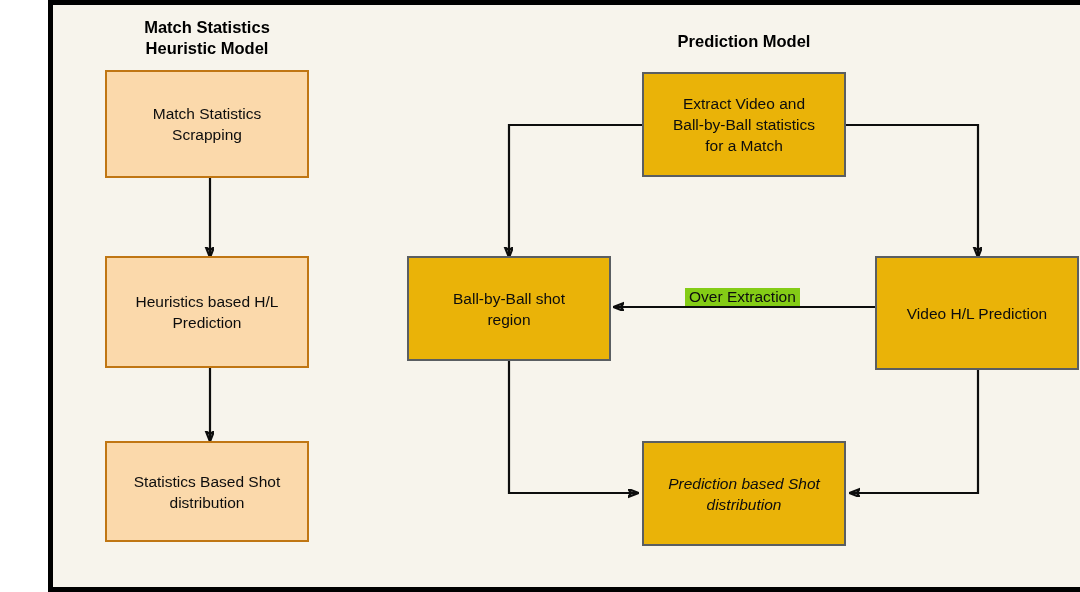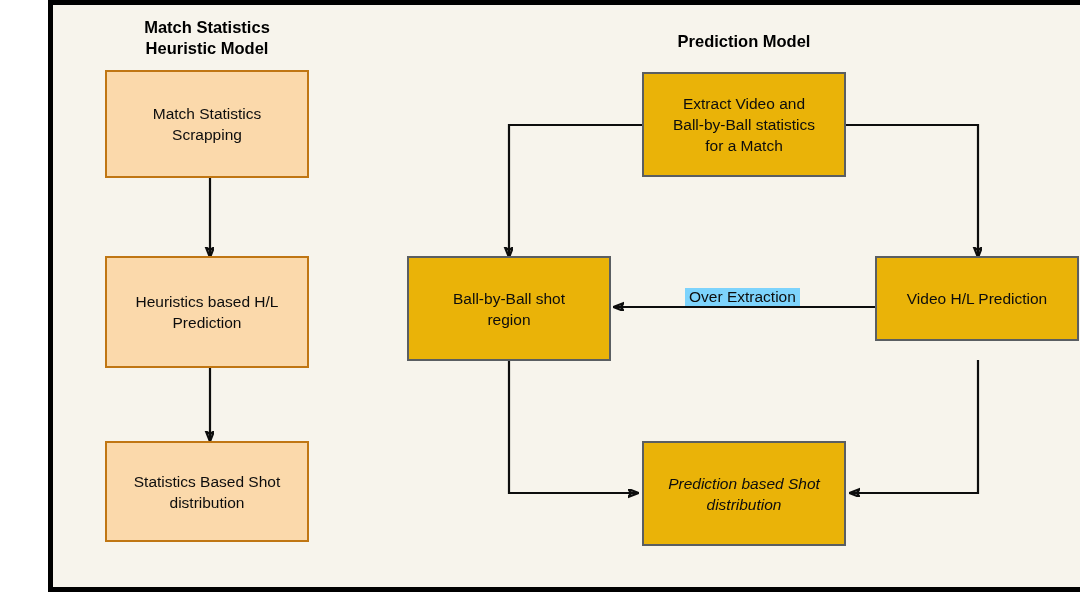--- a/index.html
+++ b/index.html
@@ -51,21 +51,21 @@
   .node.grey {
     background: #eab308;
     border: 2px solid #5a5e62;
   }
   .edge-label {
     position: absolute;
     font-family: "Liberation Sans", sans-serif;
     font-size: 15.5px;
     line-height: 18px;
     color: #0d0d0d;
-    background: #7dd3fc;
+    background: #84cc16;
     padding: 0 4px;
     white-space: nowrap;
     text-align: center;
   }
   svg.edges {
     position: absolute;
     left: 0;
     top: 0;
     width: 1080px;
     height: 592px;
@@ -121,18 +121,18 @@
   <div class="node orange" style="left:52px; top:436px; width:204px; height:101px;">Statistics Based Shot
 distribution</div>
 
   <div class="node grey" style="left:589px; top:67px; width:204px; height:105px;">Extract Video and
 Ball-by-Ball statistics
 for a Match</div>
 
   <div class="node grey" style="left:354px; top:251px; width:204px; height:105px;">Ball-by-Ball shot
 region</div>
 
-  <div class="node grey" style="left:822px; top:251px; width:204px; height:85px;">Video H/L Prediction</div>
+  <div class="node grey" style="left:822px; top:251px; width:204px; height:114px;">Video H/L Prediction</div>
 
   <div class="node grey" style="left:589px; top:436px; width:204px; height:105px;font-style:italic;">Prediction based Shot
 distribution</div>
 
 </div>
 
 </body></html>

